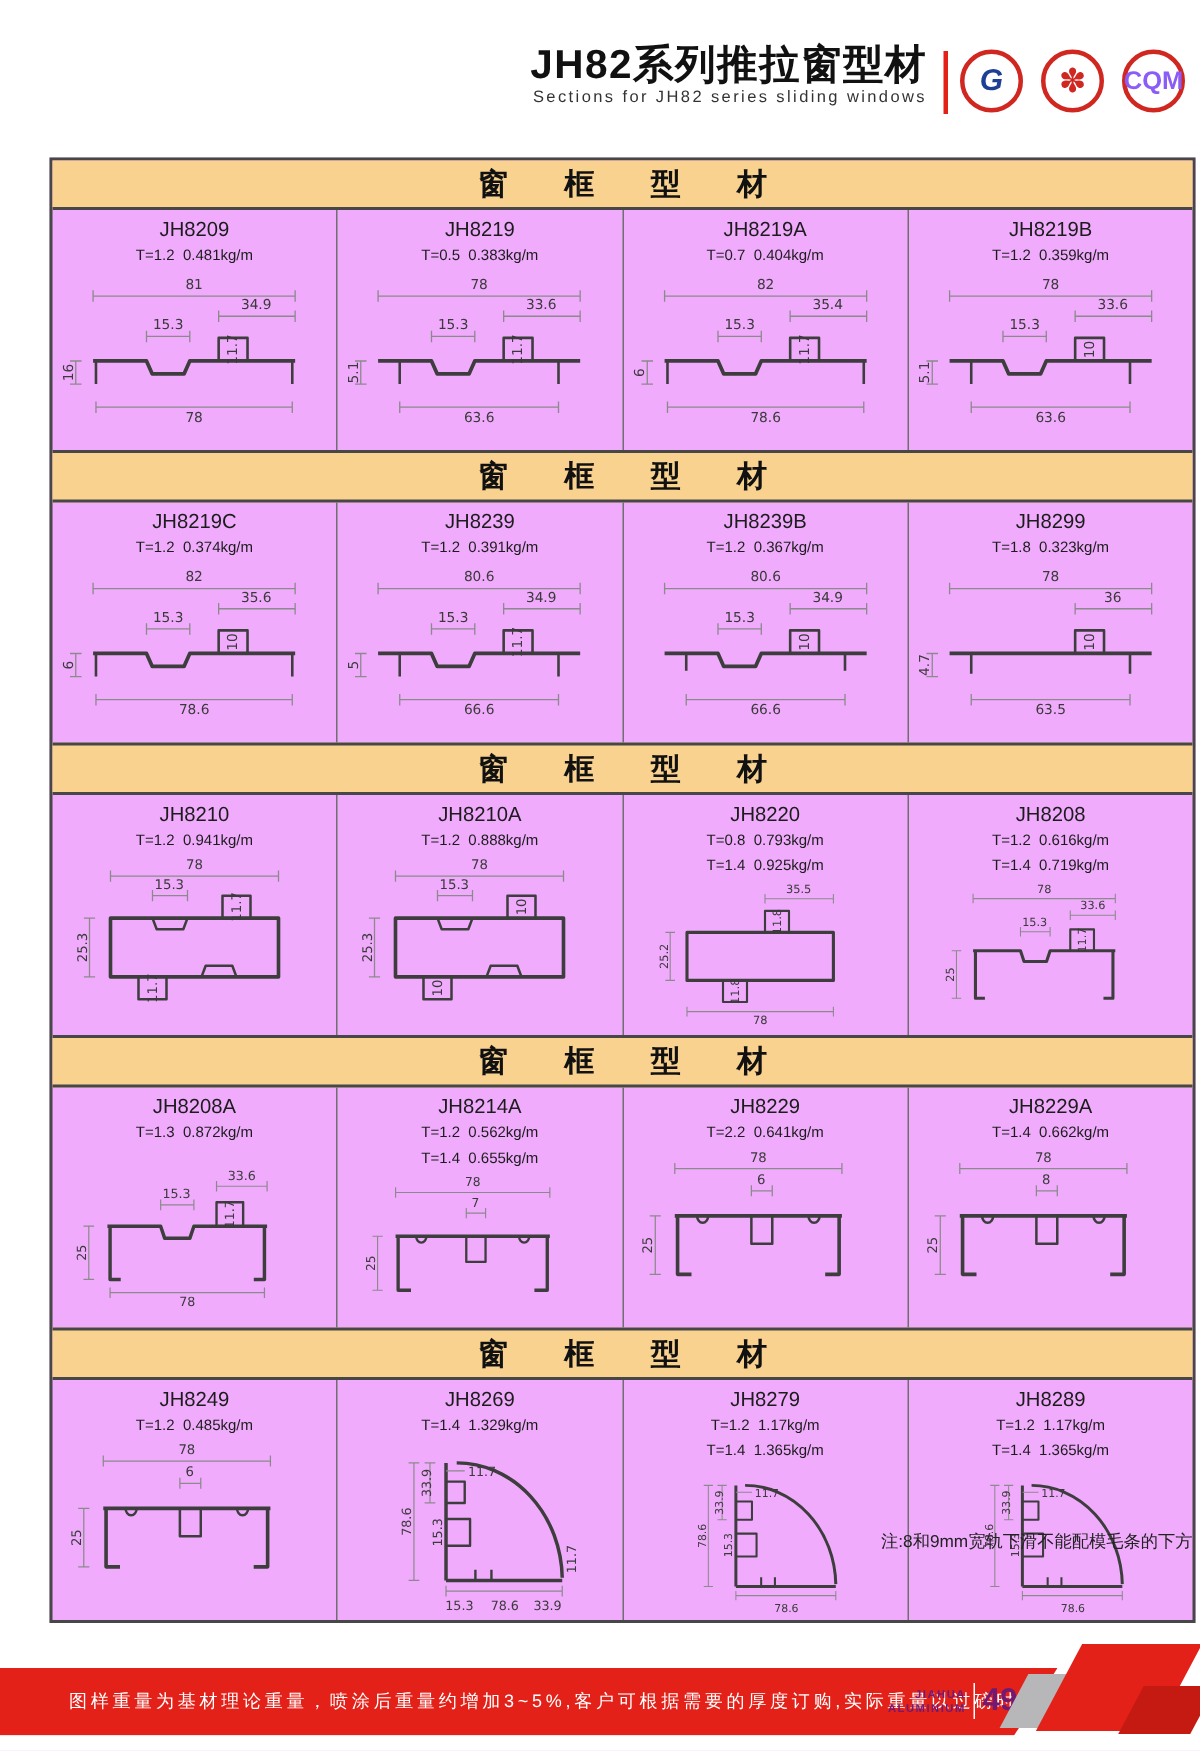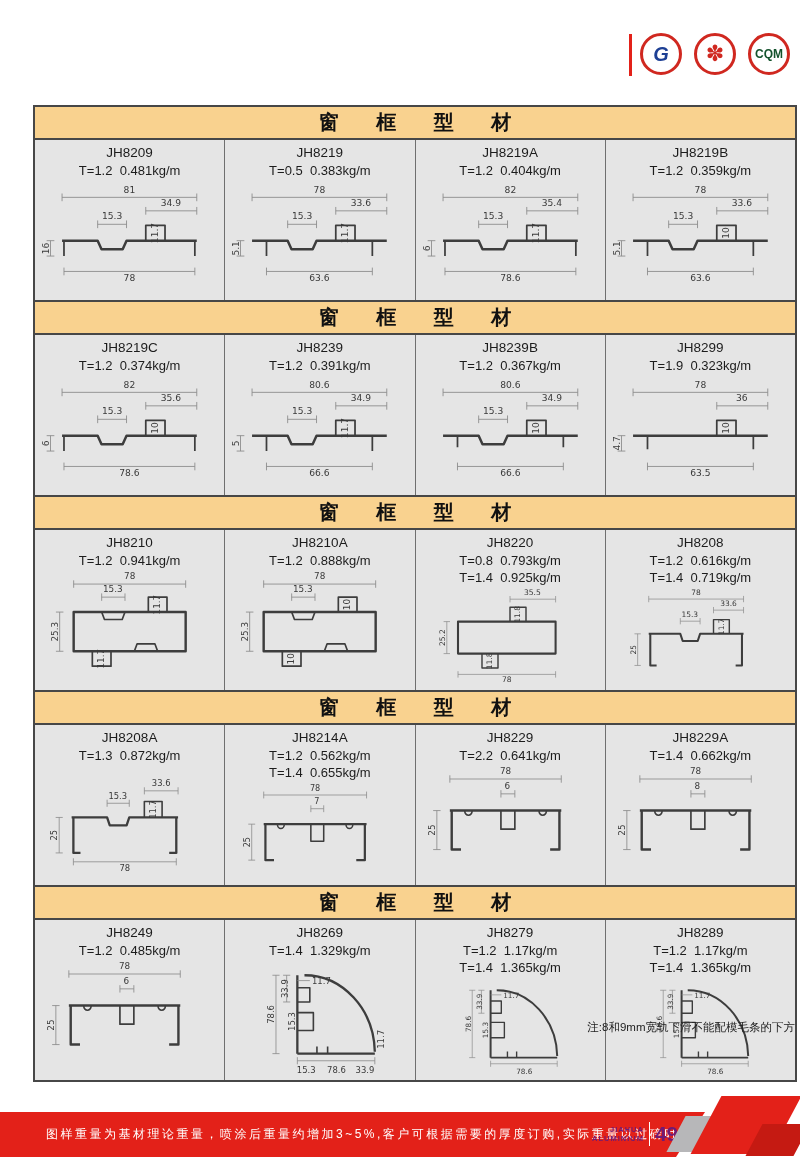--- a/index.html
+++ b/index.html
@@ -8,32 +8,32 @@
 
   
   .hdr-text{position:absolute;top:28px;right:182px;text-align:right;}
   .hdr-title{font-size:27px;font-weight:bold;color:#111;letter-spacing:1px;line-height:30px;}
   .hdr-sub{font-size:11px;color:#333;letter-spacing:1.6px;margin-top:1px;}
   .hdr-divider{position:absolute;left:629px;top:34px;width:3px;height:42px;background:#e32119;}
   .logo{position:absolute;top:33px;width:42px;height:42px;border-radius:50%;
         display:flex;align-items:center;justify-content:center;box-sizing:border-box;}
   .logo-gb{left:640px;border:3px solid #d02820;color:#1d3f94;font-size:20px;font-weight:bold;font-style:italic;}
   .logo-medal{left:694px;border:3px solid #d02820;color:#d02820;font-size:22px;}
-  .logo-cqm{left:748px;border:3px solid #d02820;color:#14532d;font-size:12px;font-weight:bold;letter-spacing:0;}
+  .logo-cqm{left:748px;border:3px solid #d02820;color:#8b5cf6;font-size:17px;font-weight:bold;letter-spacing:0;}
 
   
-  .table{position:absolute;left:33px;top:105px;width:764px;border:2px solid #474747;box-sizing:border-box;background:#e5e5e5;}
+  .table{position:absolute;left:33px;top:105px;width:764px;border:2px solid #474747;box-sizing:border-box;background:#f0abfc;}
   .band{height:31px;background:#f9d28f;border-bottom:2px solid #474747;display:flex;align-items:center;justify-content:center;}
   .band span{font-size:20px;font-weight:bold;color:#111;letter-spacing:16px;text-indent:16px;}
   section + section .band{border-top:2px solid #474747;}
   .row{display:flex;height:160px;}
   .cell{flex:1;border-right:1.4px solid #6f6f6f;box-sizing:border-box;text-align:center;padding-top:4px;overflow:hidden;}
   .cell:last-child{border-right:none;}
   .code{font-size:13.5px;color:#1c1c1c;line-height:18px;}
-  .spec{font-size:13px;color:#1c1c1c;line-height:17px;white-space:pre;}
+  .spec{font-size:10px;color:#1c1c1c;line-height:17px;white-space:pre;}
   .spec:empty{display:none;}
   .draw{display:block;margin:2px auto 0;}
 
   
   .p{fill:none;stroke:#3d3d3d;stroke-width:2.6;stroke-linejoin:round;}
   .p2{fill:none;stroke:#3d3d3d;stroke-width:1.8;stroke-linejoin:round;}
   .d{fill:none;stroke:#8a8a8a;stroke-width:0.9;}
   .t{font-family:"DejaVu Sans",sans-serif;font-size:9.5px;fill:#3a3a3a;text-anchor:middle;}
 
   .no-ch .g-ch{display:none;}
@@ -59,20 +59,24 @@
   .deco{position:absolute;transform:skewX(-28deg);}
   .deco-gray{left:676px;top:1116px;width:74px;height:36px;background:#b7b7b9;}
   .deco-red1{left:706px;top:1096px;width:80px;height:58px;background:#e32119;}
   .deco-red2{left:754px;top:1124px;width:48px;height:32px;background:#c51a12;}
 </style>
 </head>
 <body>
 
 <div class="page">
 
+  <div class="hdr-text">
+    <div class="hdr-title">JH82系列推拉窗型材</div>
+    <div class="hdr-sub">Sections for JH82 series sliding windows</div>
+  </div>
   <div class="hdr-divider"></div>
   <div class="logo logo-gb">
       <span>G</span>
     </div>
   <div class="logo logo-medal">
       <span>✽</span>
     </div>
   <div class="logo logo-cqm">
       <span>CQM</span>
     </div>
@@ -144,21 +148,21 @@
               </g>
             <g class="g-bottom">
                 <path class="d" d="M40,90 V98 M150,90 V98 M40,94 H150"></path>
                 <text class="t" x="95" y="104">63.6</text>
               </g>
           </svg>
         </div>
 
         <div class="cell">
           <div class="code">JH8219A</div>
-          <div class="spec">T=1.2  0.404kg/m</div>
+          <div class="spec">T=0.7  0.404kg/m</div>
           <svg class="draw" viewBox="0 0 190 106" height="102">
             <g class="g-top">
                 <path class="d" d="M25,13 V21 M165,13 V21 M25,17 H165"></path>
                 <text class="t" x="95" y="12">82</text>
               </g>
             <g class="g-sub">
                 <path class="d" d="M112,27 V35 M165,27 V35 M112,31 H165"></path>
                 <text class="t" x="138" y="26">35.4</text>
               </g>
             <g class="g-ch">
@@ -313,21 +317,21 @@
               </g>
             <g class="g-bottom">
                 <path class="d" d="M40,90 V98 M150,90 V98 M40,94 H150"></path>
                 <text class="t" x="95" y="104">66.6</text>
               </g>
           </svg>
         </div>
 
         <div class="cell">
           <div class="code">JH8299</div>
-          <div class="spec">T=1.9  0.323kg/m</div>
+          <div class="spec">T=1.8  0.323kg/m</div>
           <svg class="draw no-ch" viewBox="0 0 190 106" height="102">
             <g class="g-top">
                 <path class="d" d="M25,13 V21 M165,13 V21 M25,17 H165"></path>
                 <text class="t" x="95" y="12">78</text>
               </g>
             <g class="g-sub">
                 <path class="d" d="M112,27 V35 M165,27 V35 M112,31 H165"></path>
                 <text class="t" x="138" y="26">36</text>
               </g>
             <g class="g-ch">

